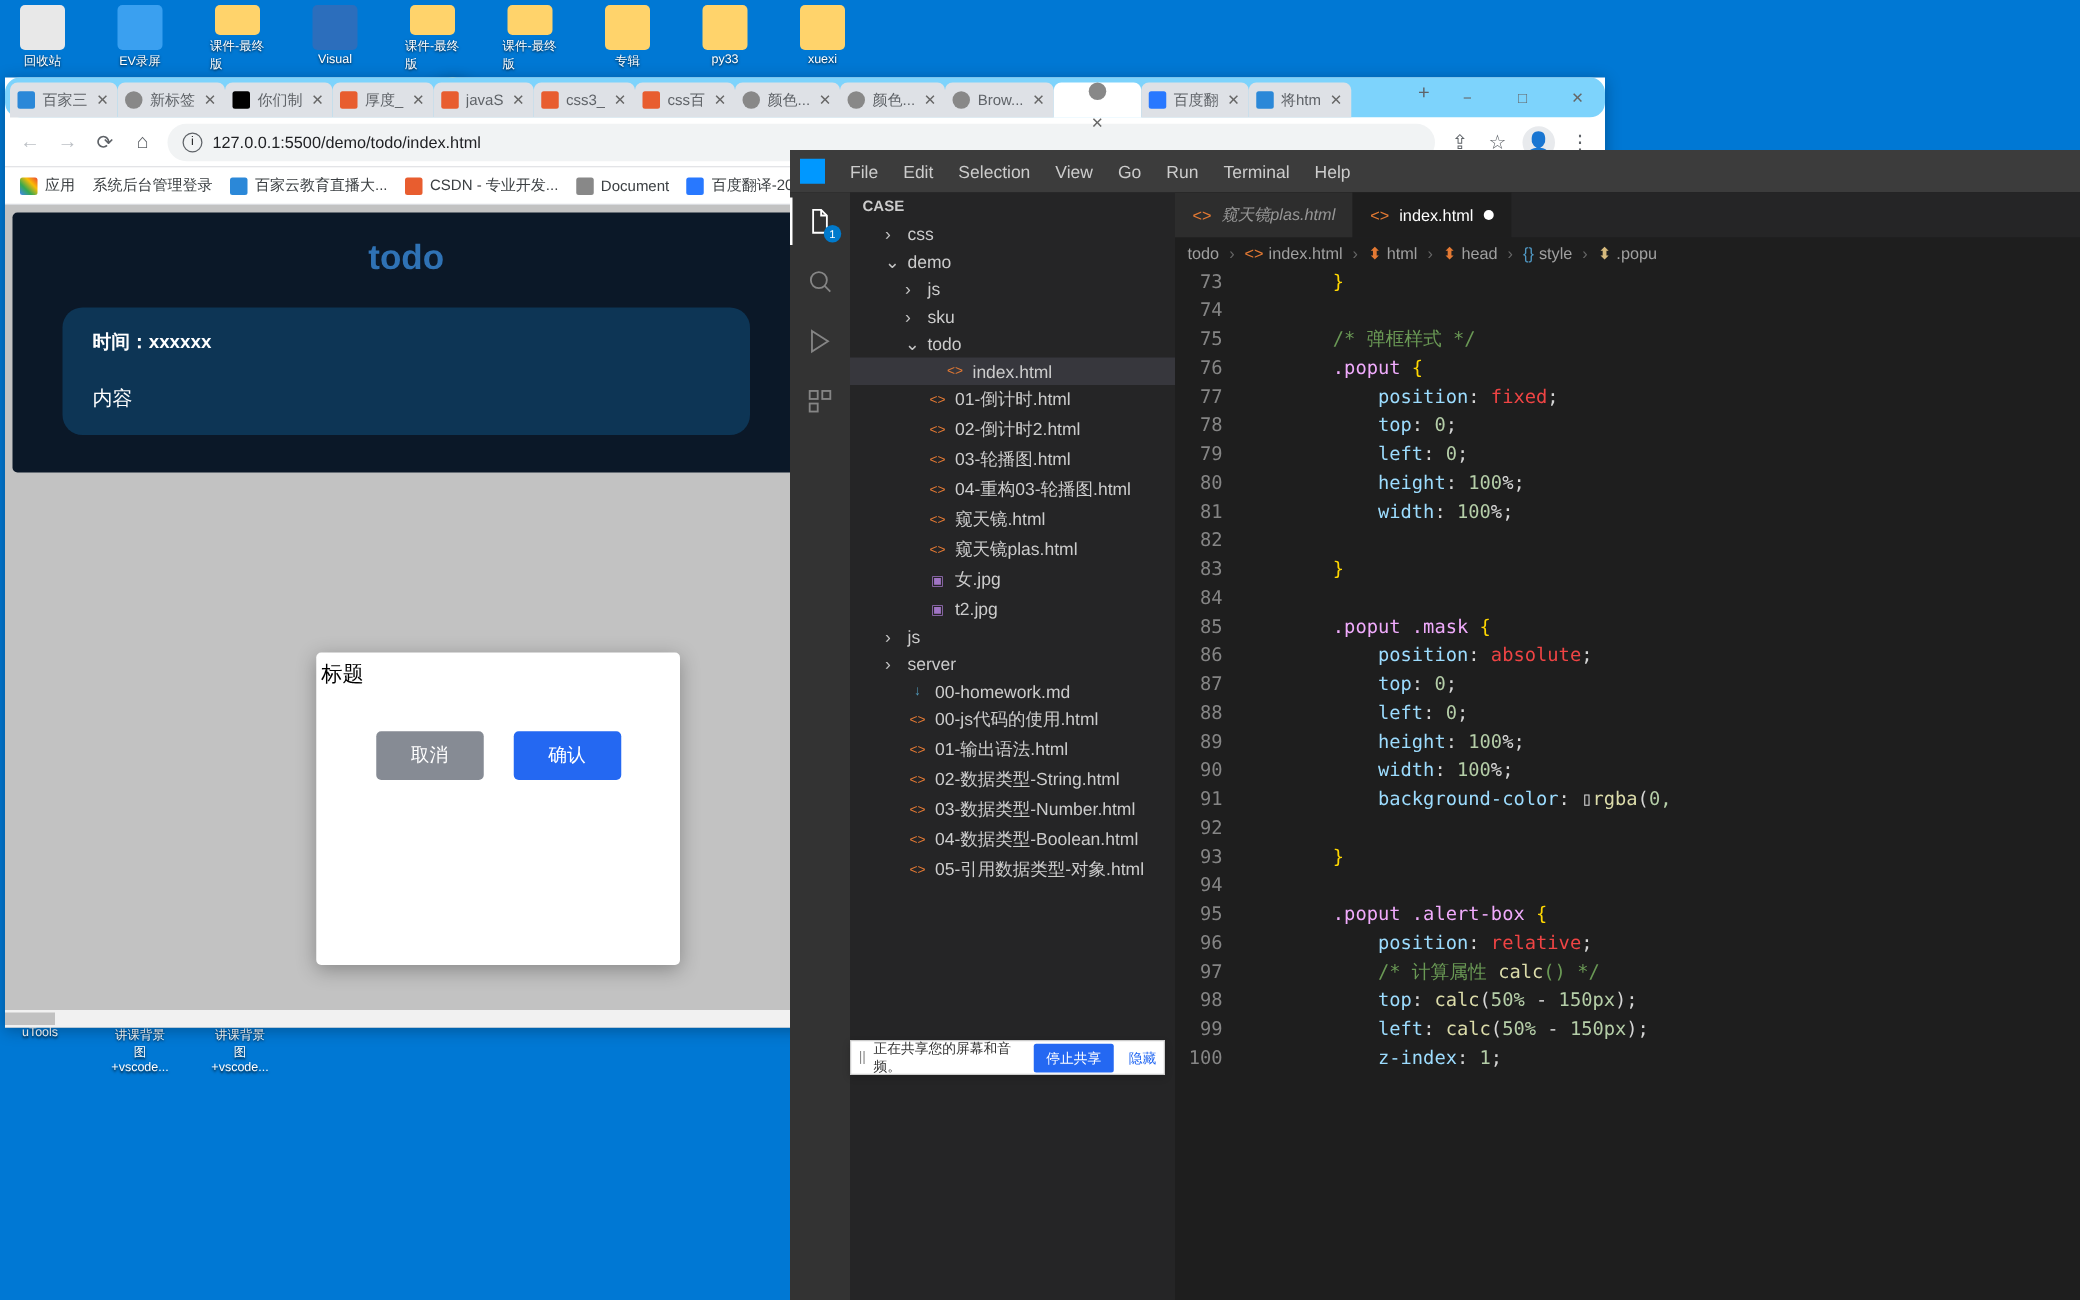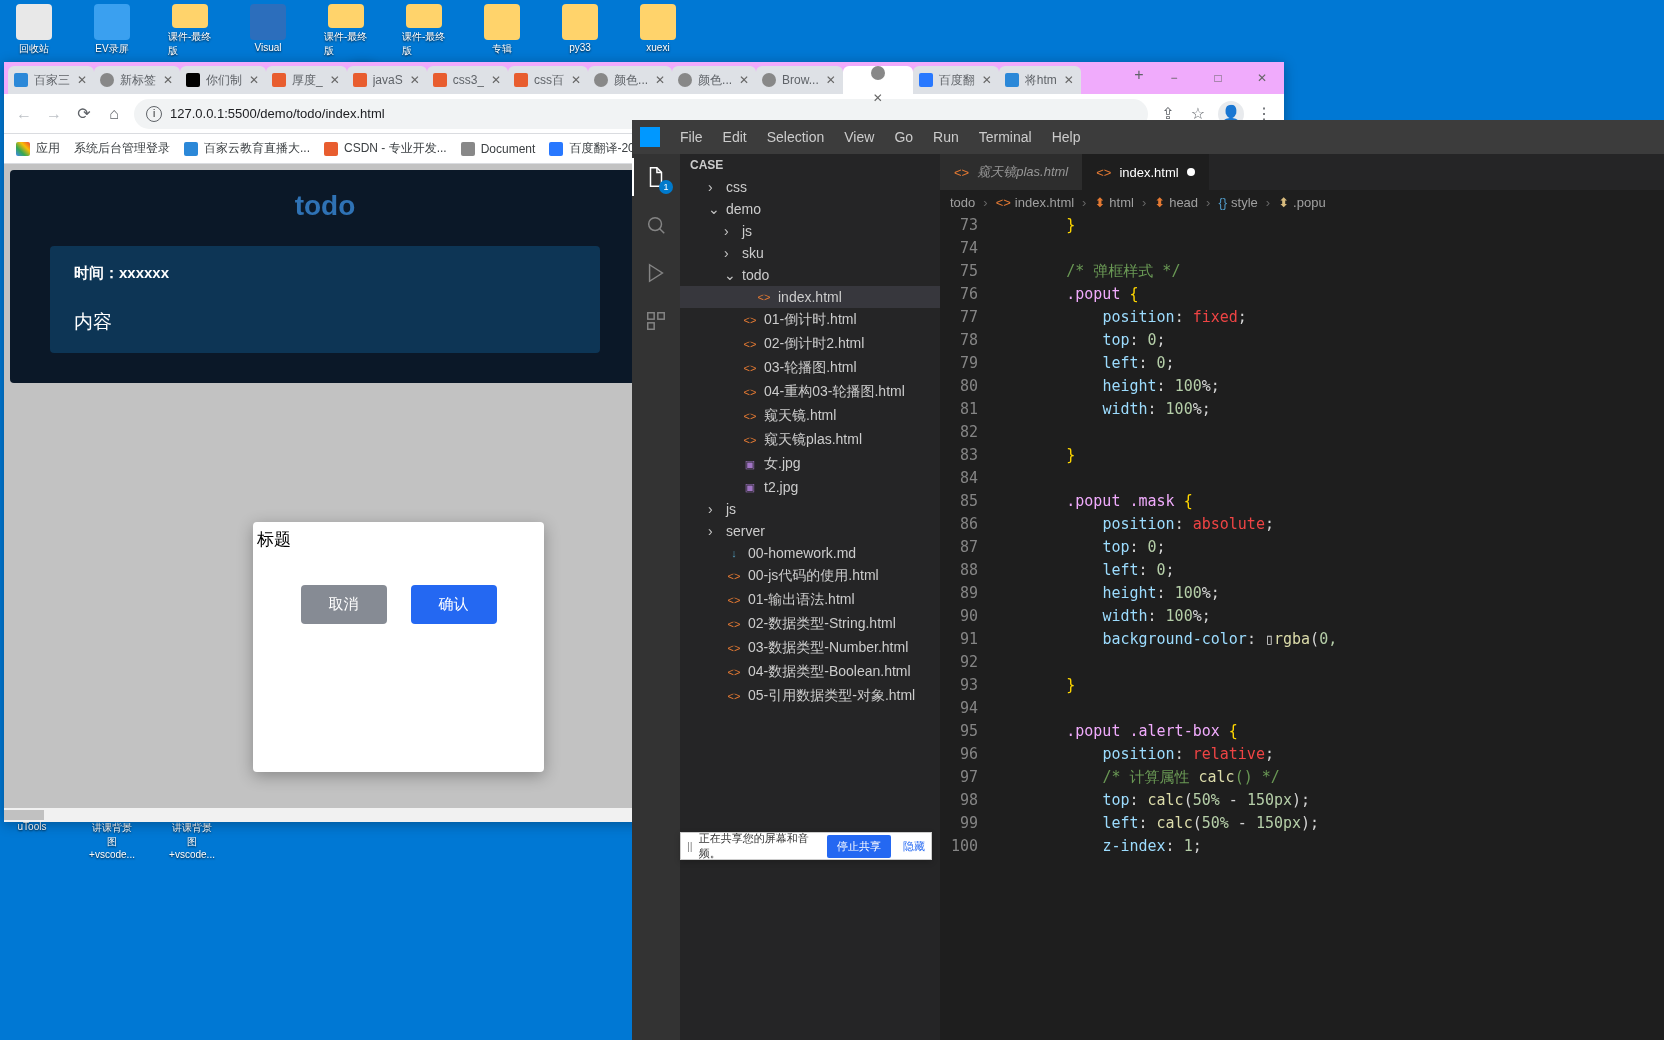--- a/index.html
+++ b/index.html
@@ -12,21 +12,21 @@
 .desk-icon .ico { width: 36px; height: 36px; border-radius: 4px; margin-bottom: 2px; }
 .desk-icon .ico.folder { background: #ffd36b; }
 .desk-icon .ico.bin { background: #e8e8e8; }
 .desk-icon .ico.vs { background: #2c6ebc; }
 .desk-icon .ico.blue { background: #3aa0f0; }
 .desk-icon .ico.chrome { background: radial-gradient(circle at 50% 50%, #fff 0 25%, #4285f4 25% 45%, #34a853 45% 65%, #fbbc05 65% 85%, #ea4335 85%); border-radius: 50%; margin-left: 340px; }
 .desk-icons-bottom { position: absolute; bottom: 180px; left: 10px; display: flex; gap: 36px; }
 
 
 .chrome { position: absolute; left: 4px; top: 62px; width: 1280px; height: 760px; background: #fff; box-shadow: 0 2px 12px rgba(0,0,0,.3); }
-.chrome-titlebar { height: 32px; background: #f0abfc; display: flex; }
+.chrome-titlebar { height: 32px; background: #7dd3fc; display: flex; border-radius: 12px; }
 .tab-strip { flex: 1; display: flex; align-items: flex-end; padding-left: 4px; }
 .tab { height: 28px; padding: 0 6px; display: flex; align-items: center; gap: 6px; font-size: 12px; color: #5f6368; background: #dee1e6; border-radius: 6px 6px 0 0; min-width: 70px; max-width: 90px; position: relative; }
 .tab.active { background: #fff; flex-direction: column; }
 .tab .favicon { width: 14px; height: 14px; border-radius: 2px; flex-shrink: 0; }
 .tab .fav-c { background: #e85d2f; }
 .tab .fav-b { background: #2b88d8; }
 .tab .fav-g { background: #888; border-radius: 50%; }
 .tab .fav-d { background: #000; }
 .tab .fav-t { background: #2878ff; }
 .tab .ttl { white-space: nowrap; overflow: hidden; text-overflow: ellipsis; flex: 1; }
@@ -50,23 +50,23 @@
 
 .page { position: relative; height: calc(100% - 102px); background: #c2c2c2; overflow: hidden; }
 .page-scroll { position: absolute; bottom: 0; left: 0; right: 0; height: 14px; background: #f1f1f1; }
 .page-scroll .thumb { position: absolute; left: 0; top: 2px; height: 10px; width: 40px; background: #c1c1c1; }
 .todo-panel { margin: 6px; background: #0b1828; color: #fff; border-radius: 4px; padding: 20px 40px 30px; width: 630px; }
 .todo-title { text-align: center; font-size: 28px; font-weight: bold; color: #2f72b5; margin-bottom: 24px; }
 .todo-btns { display: flex; gap: 180px; margin-bottom: 26px; padding-left: 60px; }
 .todo-btn { padding: 8px 22px; border-radius: 4px; font-size: 14px; color: #fff; }
 .todo-btn.all { background: #bb6b2c; }
 .todo-btn.prog { background: #38a27c; }
-.todo-card { background: #0d3555; border-radius: 4px; padding: 18px 24px; }
+.todo-card { background: #0d3555; border-radius: 16px; padding: 18px 24px; }
 .todo-time { font-size: 15px; font-weight: bold; margin-bottom: 26px; }
-.todo-content { font-size: 19px; }
+.todo-content { font-size: 16px; }
 
 
 .modal { position: absolute; left: 249px; top: 358px; width: 291px; height: 250px; background: #fff; border-radius: 4px; box-shadow: 0 4px 16px rgba(0,0,0,.3); }
 .modal-title { font-size: 17px; color: #000; padding: 6px 4px; }
 .modal-btns { display: flex; gap: 24px; justify-content: center; margin-top: 28px; text-align: right; }
 .modal-btn { padding: 10px 28px; border-radius: 4px; font-size: 15px; color: #fff; }
 .modal-btn.cancel { background: #868b94; }
 .modal-btn.ok { background: #2468f2; }
 
 

